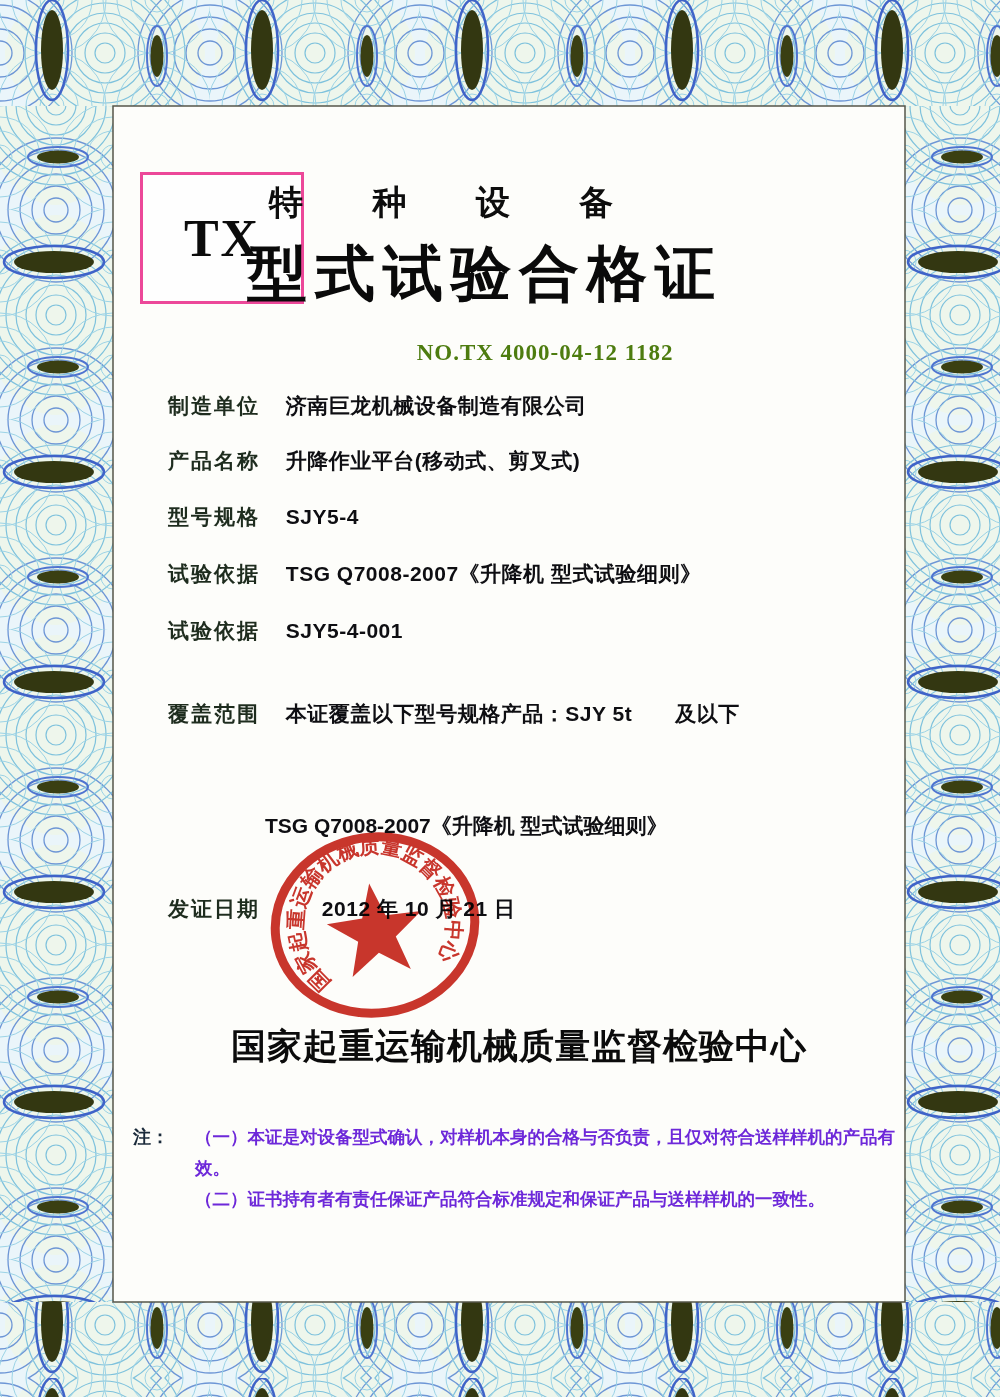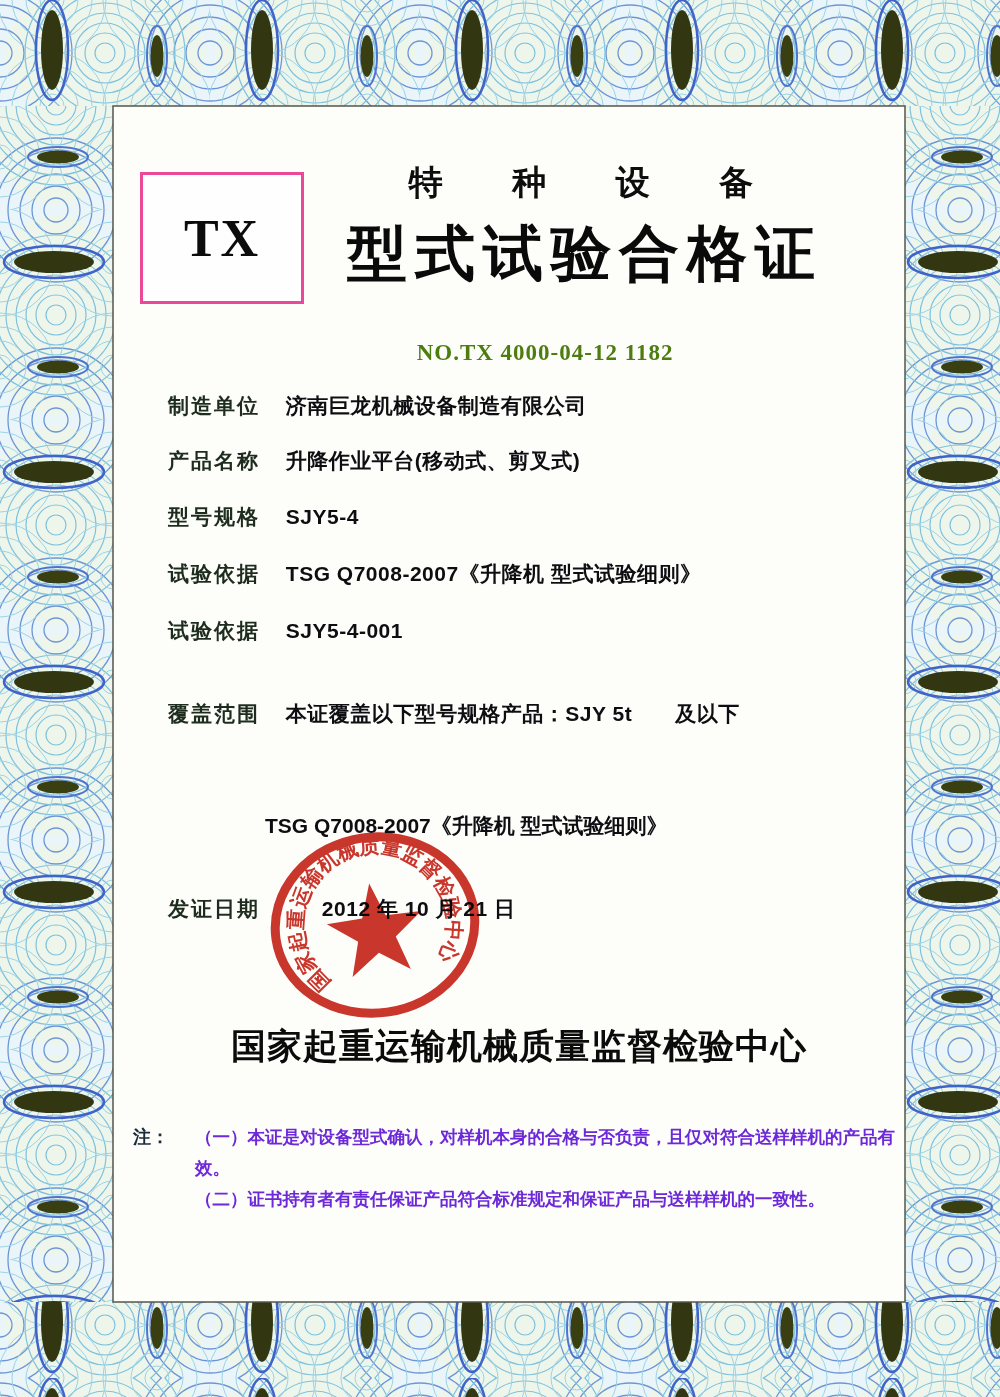--- a/index.html
+++ b/index.html
@@ -13,21 +13,21 @@
     position:absolute;left:113px;top:106px;width:792px;height:1196px;
     color:#141414;
   }
   .badge{
     position:absolute;left:27px;top:66px;width:158px;height:126px;
     border:3px solid #ec4899;display:flex;align-items:center;justify-content:center;
     font-family:"Liberation Serif","DejaVu Serif",serif;
     font-size:52px;font-weight:bold;letter-spacing:2px;color:#0c0c0c;
     background:#fefefe;
   }
-  .title-block{position:absolute;left:126px;top:54px;width:684px;text-align:center;}
+  .title-block{position:absolute;left:126px;top:74px;width:684px;text-align:left;}
   .title-top{
     font-size:34px;font-weight:bold;letter-spacing:30px;text-indent:30px;
     color:#0d0d0d;white-space:nowrap;
   }
   .title-main{
     margin-top:8px;font-size:60px;font-weight:bold;letter-spacing:8px;text-indent:8px;
     color:#0a0a0a;white-space:nowrap;
   }
   .cert-no{
     position:absolute;left:90px;top:234px;width:684px;text-align:center;

